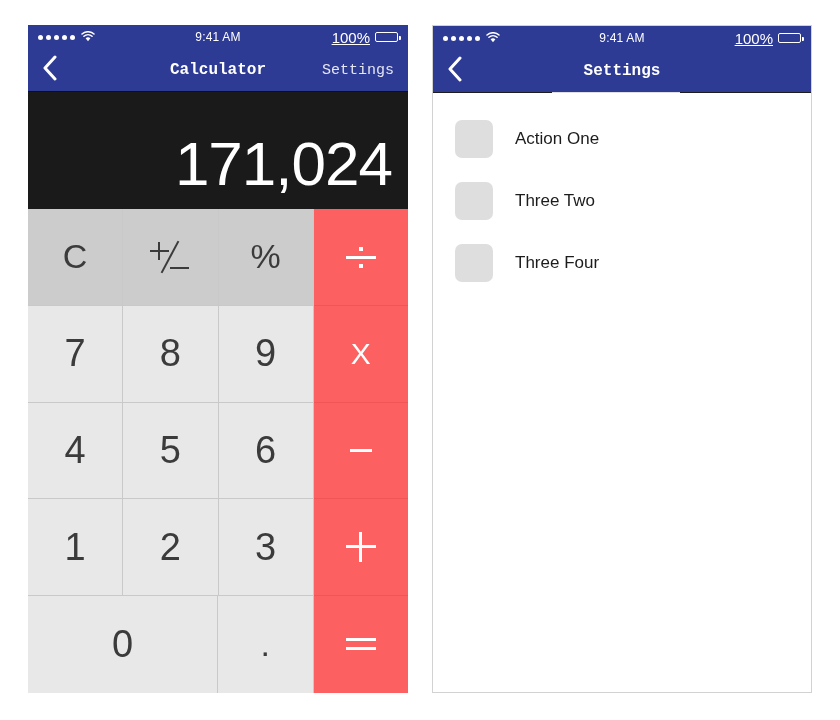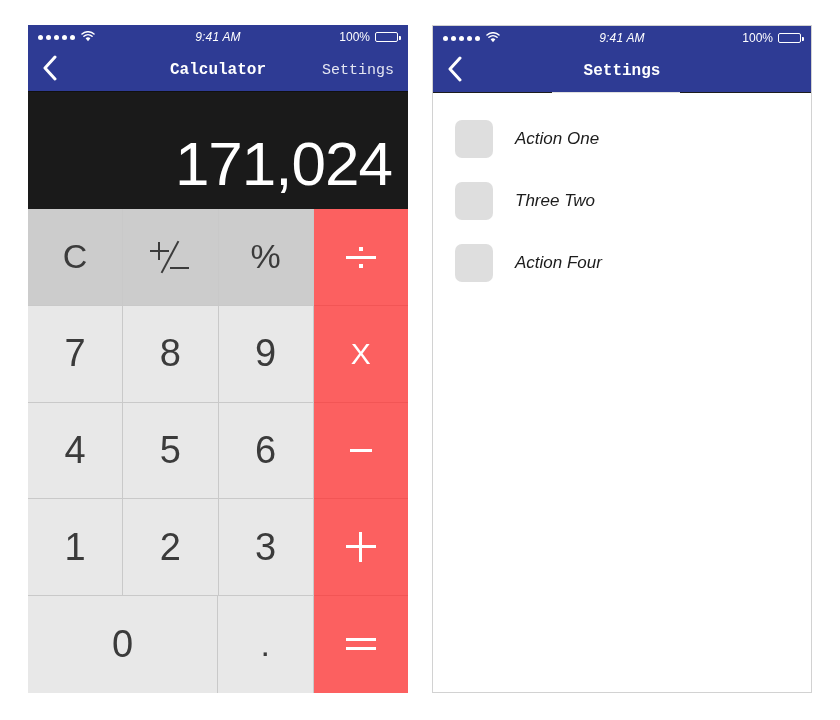--- a/index.html
+++ b/index.html
@@ -70,29 +70,29 @@
   }
   .sb-center {
     position: absolute;
     left: 0;
     right: 0;
     text-align: center;
     font-size: 12px;
     letter-spacing: 0.2px;
     color: #ffffff;
     pointer-events: none;
-    font-style: italic;
   }
   .sb-right {
     margin-left: auto;
     display: flex;
     align-items: center;
     gap: 5px;
-    font-size: 12px;
+    font-size: 15px;
     z-index: 2;
+    text-decoration: underline;
   }
   .battery {
     position: relative;
     width: 23px;
     height: 10px;
     border: 1px solid #ffffff;
     border-radius: 2px;
     box-sizing: border-box;
     padding: 1px;
   }
@@ -344,21 +344,20 @@
     width: 38px;
     height: 38px;
     border-radius: 7px;
     background: #dedede;
     flex: 0 0 auto;
   }
   .row-label {
     margin-left: 22px;
     font-size: 17px;
     color: #1c1c1c;
-    font-style: italic;
   }
 </style>
 </head>
 <body>
 
 <div class="stage">
 
   <div class="panel panel-left">
 
     <div class="statusbar">
@@ -536,19 +535,19 @@
       <div class="settings-row">
         <span class="row-icon"></span>
         <span class="row-label">Action One</span>
       </div>
       <div class="settings-row">
         <span class="row-icon"></span>
         <span class="row-label">Three Two</span>
       </div>
       <div class="settings-row">
         <span class="row-icon"></span>
-        <span class="row-label">Action Four</span>
+        <span class="row-label">Three Four</span>
       </div>
     </div>
 
   </div>
 
 </div>
 
 </body></html>

